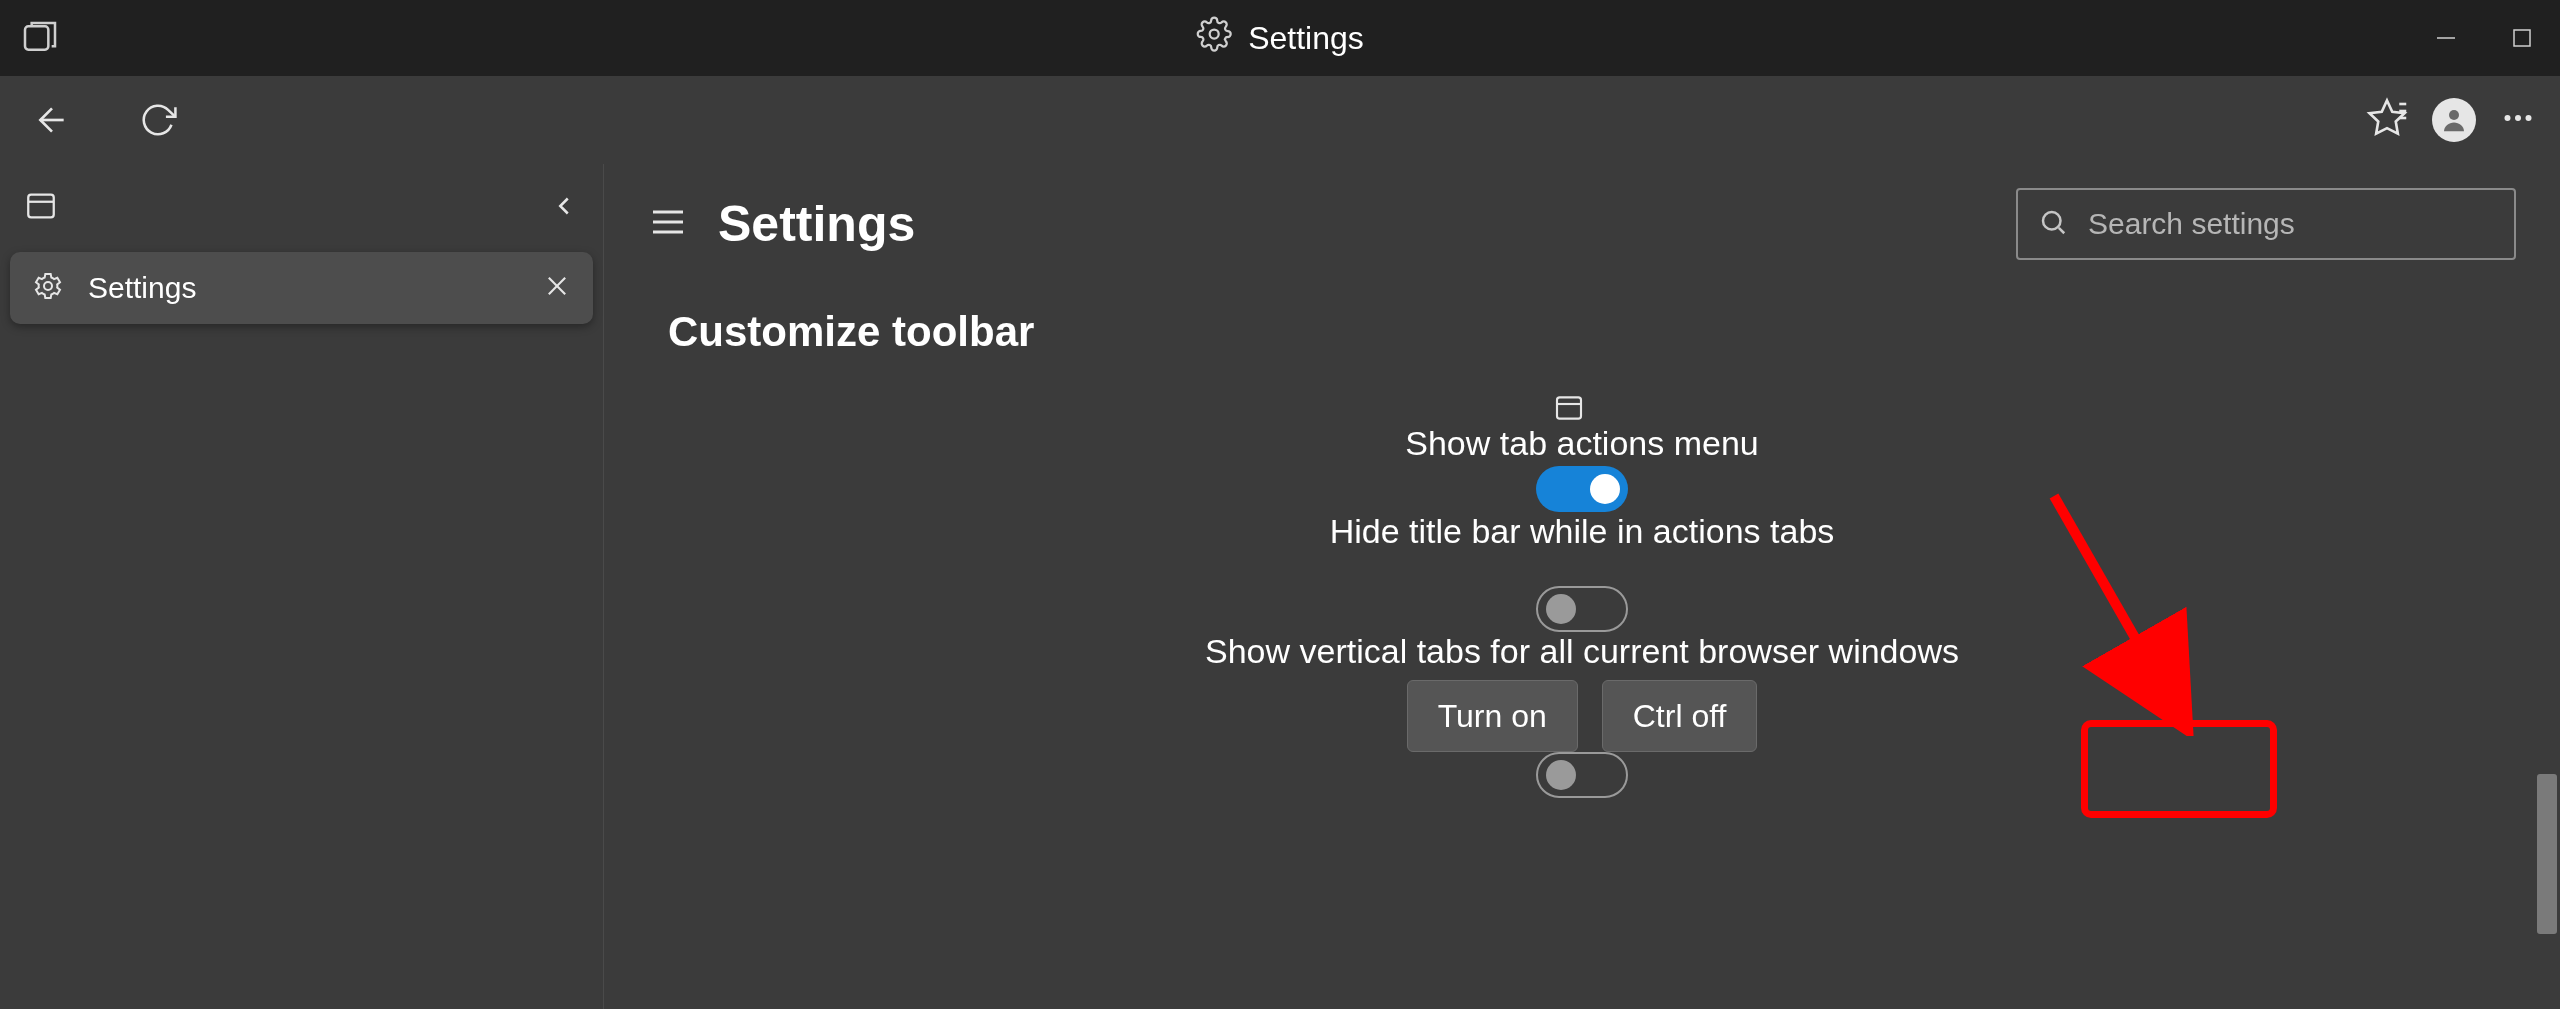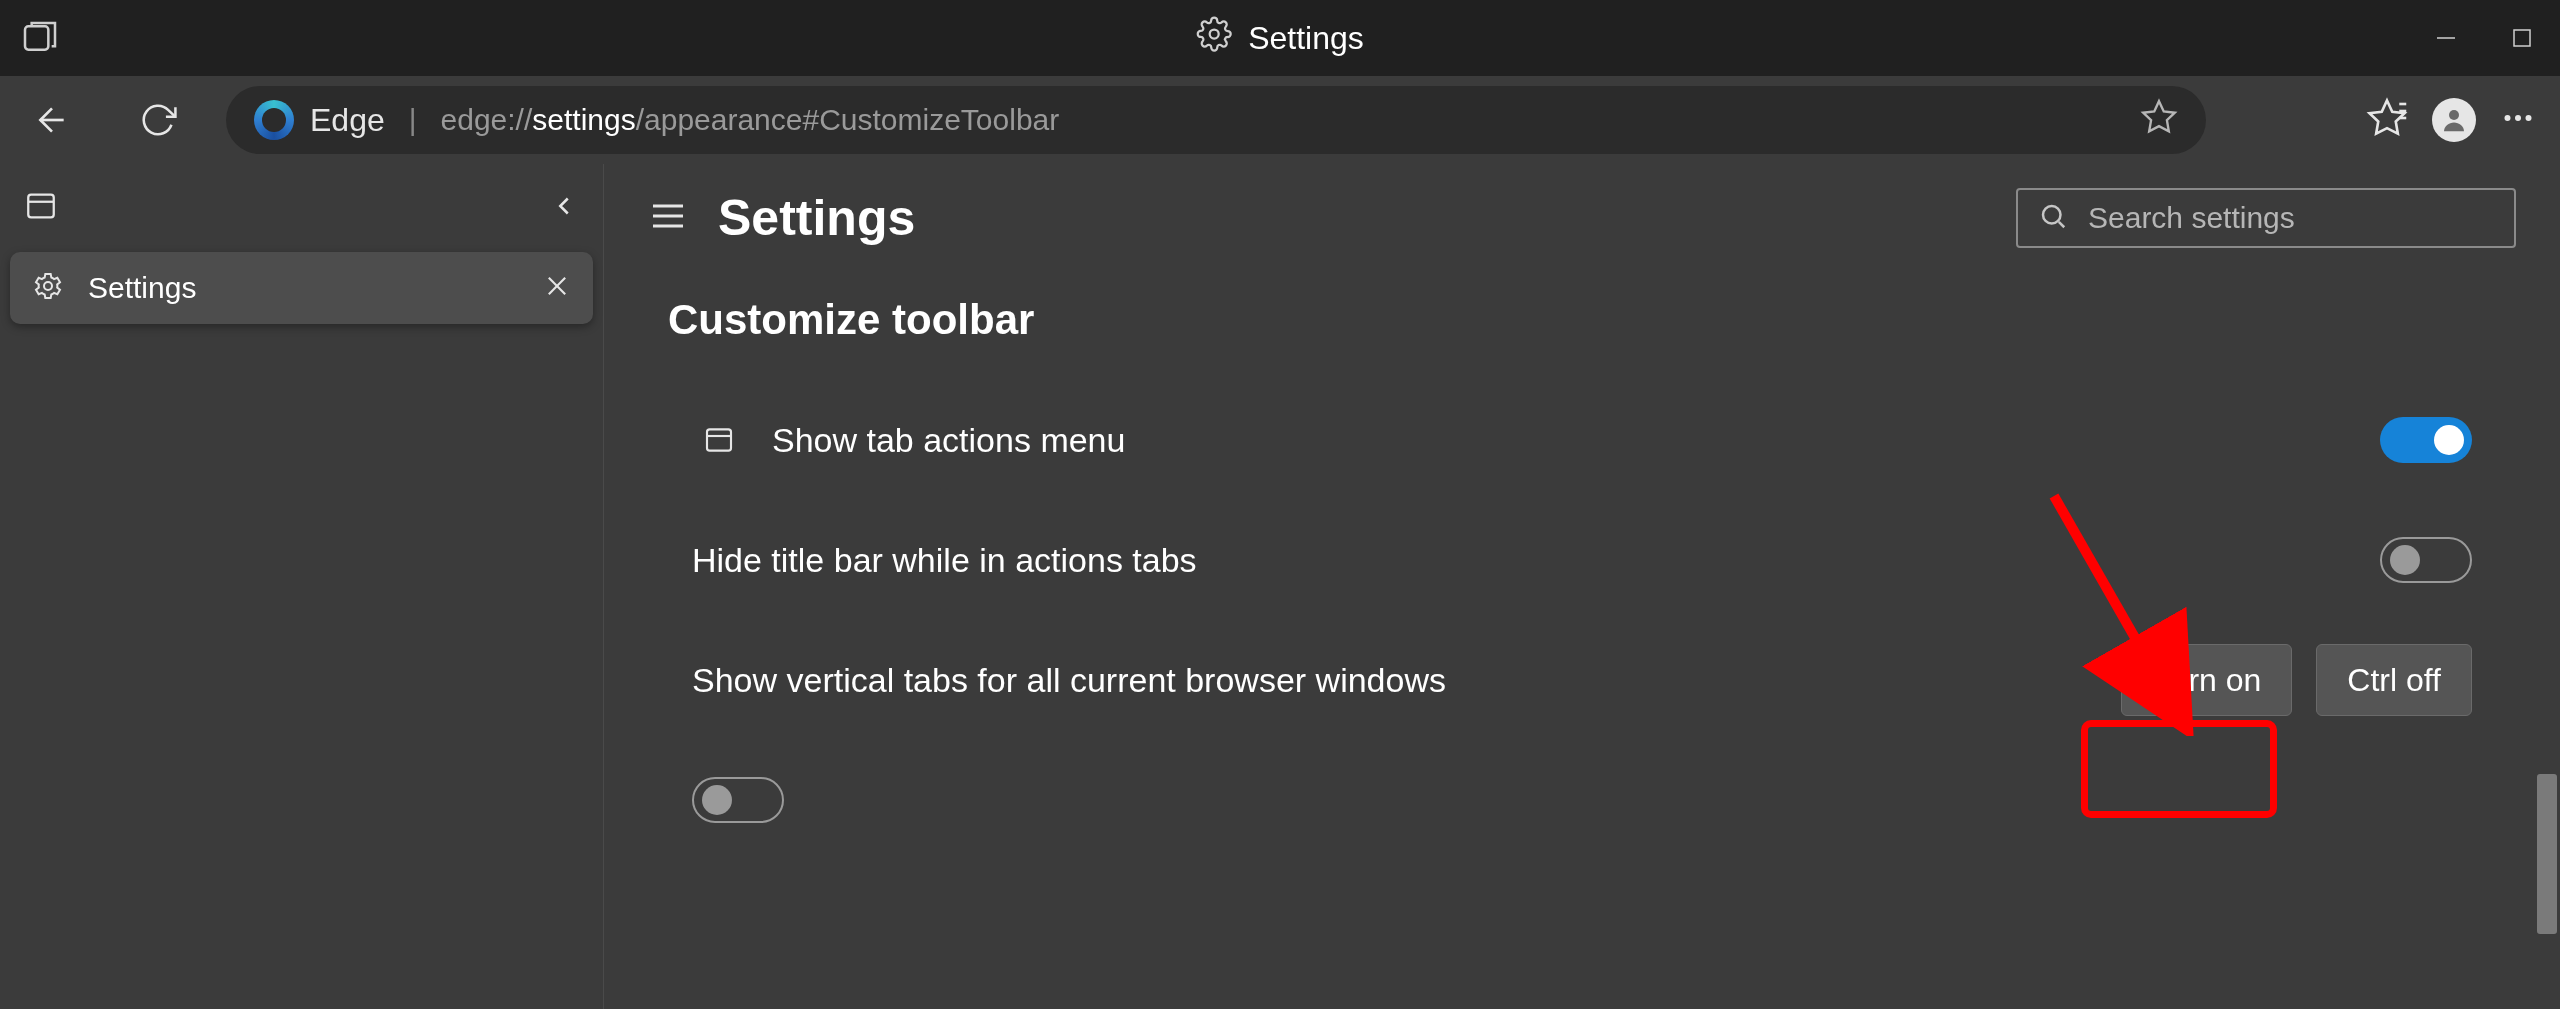--- a/index.html
+++ b/index.html
@@ -30,28 +30,28 @@
     .sidebar { width: 604px; background: #3b3b3b; border-right: 1px solid #4a4a4a; position: relative; }
     .sidebar-top { height: 88px; display: flex; align-items: center; justify-content: space-between; padding: 0 24px; }
     .sidebar-tab { margin: 0 10px; height: 72px; background: #4d4d4d; border-radius: 10px; display: flex; align-items: center; padding: 0 22px; gap: 24px; box-shadow: 0 3px 8px rgba(0,0,0,.35); }
     .sidebar-tab .close { margin-left: auto; }
     .sidebar-newtab { height: 84px; display: flex; align-items: center; padding: 0 30px; gap: 28px; margin-top: 14px; }
     .sidebar-newtab .shortcut { margin-left: auto; color: #c6c6c6; font-size: 28px; }
 
     .main { flex: 1; background: #3b3b3b; position: relative; }
     .main-header { display: flex; align-items: center; padding: 24px 44px 0 44px; gap: 30px; }
     .main-title { font-size: 50px; font-weight: 600; }
-    .search-box { margin-left: auto; width: 500px; height: 60px; border: 2px solid #8a8a8a; background: #3b3b3b; display: flex; align-items: center; padding: 0 20px; gap: 20px; border-radius: 4px; }
+    .search-box { margin-left: auto; width: 500px; height: 72px; border: 2px solid #8a8a8a; background: #3b3b3b; display: flex; align-items: center; padding: 0 20px; gap: 20px; border-radius: 4px; }
     .search-box input { flex: 1; background: transparent; border: none; outline: none; color: #fff; font-size: 30px; }
     .search-box input::placeholder { color: #b6b6b6; }
 
     .section { padding: 48px 64px; }
     .section-title { font-size: 42px; font-weight: 600; margin-bottom: 36px; }
 
-    .row { display: flex; align-items: center; height: 120px; padding: 0 24px; font-size: 34px; position: relative; }
+    .row { display: flex; align-items: center; height: 120px; padding: 0 24px; font-size: 34px; position: relative; flex-direction: column; }
     .row .row-icon { width: 54px; display: flex; justify-content: center; margin-right: 26px; }
     .row .label { flex: 1; }
     .row .controls { display: flex; align-items: center; gap: 24px; }
 
     .toggle { width: 92px; height: 46px; border-radius: 23px; position: relative; }
     .toggle.on { background: #1683d8; }
     .toggle.off { background: #3b3b3b; border: 2px solid #9a9a9a; }
     .toggle .knob { position: absolute; width: 30px; height: 30px; border-radius: 50%; background: #fff; top: 50%; transform: translateY(-50%); }
     .toggle.on .knob { right: 8px; }
     .toggle.off .knob { left: 8px; background: #9a9a9a; }
@@ -102,33 +102,20 @@
     <svg width="40" height="40" viewBox="0 0 24 24" fill="none" stroke="#e6e6e6" stroke-width="1.6">
         <path d="M19 12H5"></path>
         <path d="M12 19l-7-7 7-7"></path>
       </svg>
   </div>
   <div class="nav-icon-btn" style="margin-left:30px;">
     <svg width="38" height="38" viewBox="0 0 24 24" fill="none" stroke="#e6e6e6" stroke-width="1.6">
         <path d="M23 4v6h-6"></path>
         <path d="M20.49 15a9 9 0 1 1-2.12-9.36L23 10"></path>
       </svg>
-  </div>
-  <div class="urlbar" style="margin-left:20px;">
-    <span class="edge-logo"></span>
-    <span style="color:#e6e6e6;font-size:32px;">Edge</span>
-    <span class="url-sep">|</span>
-    <span class="url-text">
-      <span class="dim">edge://</span><span class="strong">settings</span><span class="dim">/appearance#CustomizeToolbar</span>
-    </span>
-    <span class="url-star">
-      <svg width="38" height="38" viewBox="0 0 24 24" fill="none" stroke="#b6b6b6" stroke-width="1.5">
-          <polygon points="12 2 15 8.5 22 9.3 17 14 18.2 21 12 17.8 5.8 21 7 14 2 9.3 9 8.5 12 2"></polygon>
-        </svg>
-    </span>
   </div>
   <div class="navbar-right">
     <span>
       <svg width="42" height="42" viewBox="0 0 24 24" fill="none" stroke="#e6e6e6" stroke-width="1.5">
           <polygon points="12 2 15 8.5 22 9.3 17 14 18.2 21 12 17.8 5.8 21 7 14 2 9.3 9 8.5 12 2"></polygon>
           <line x1="19" y1="4" x2="23" y2="4"></line>
           <line x1="19" y1="8" x2="23" y2="8"></line>
           <line x1="19" y1="12" x2="23" y2="12"></line>
         </svg>
     </span>

